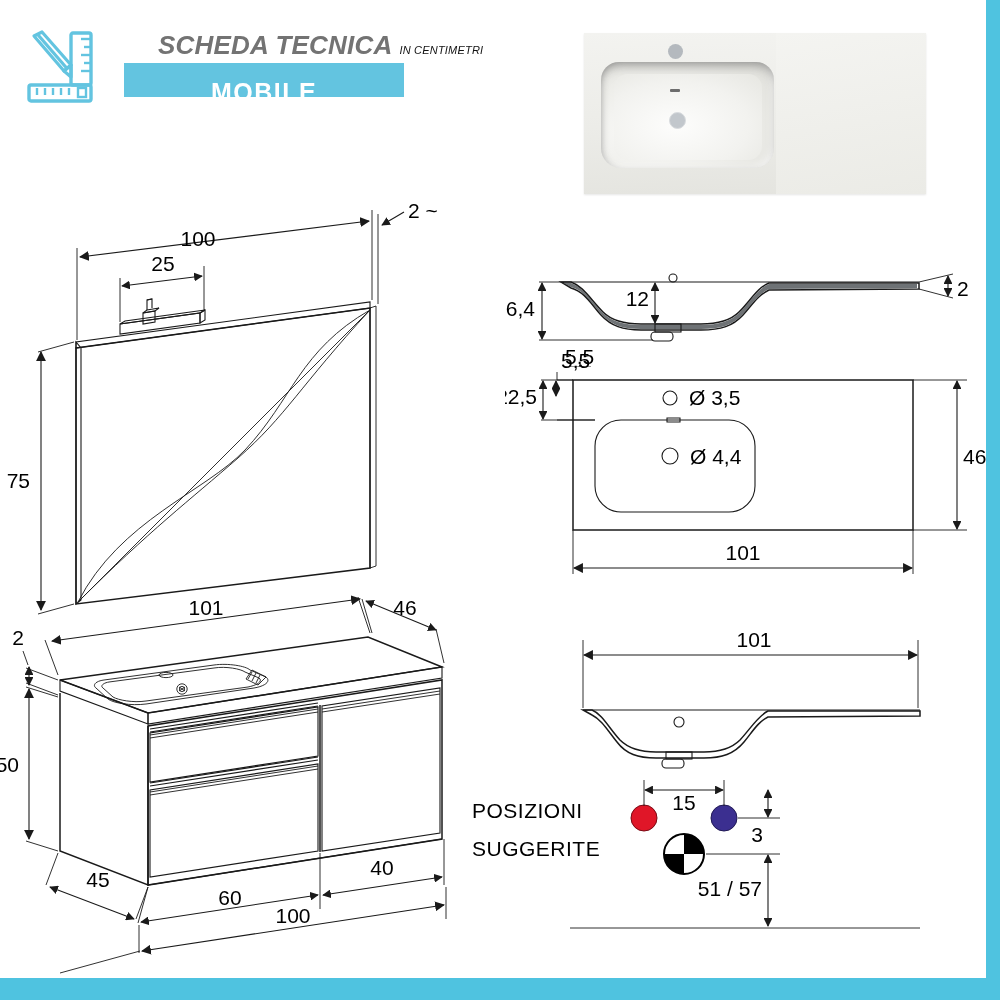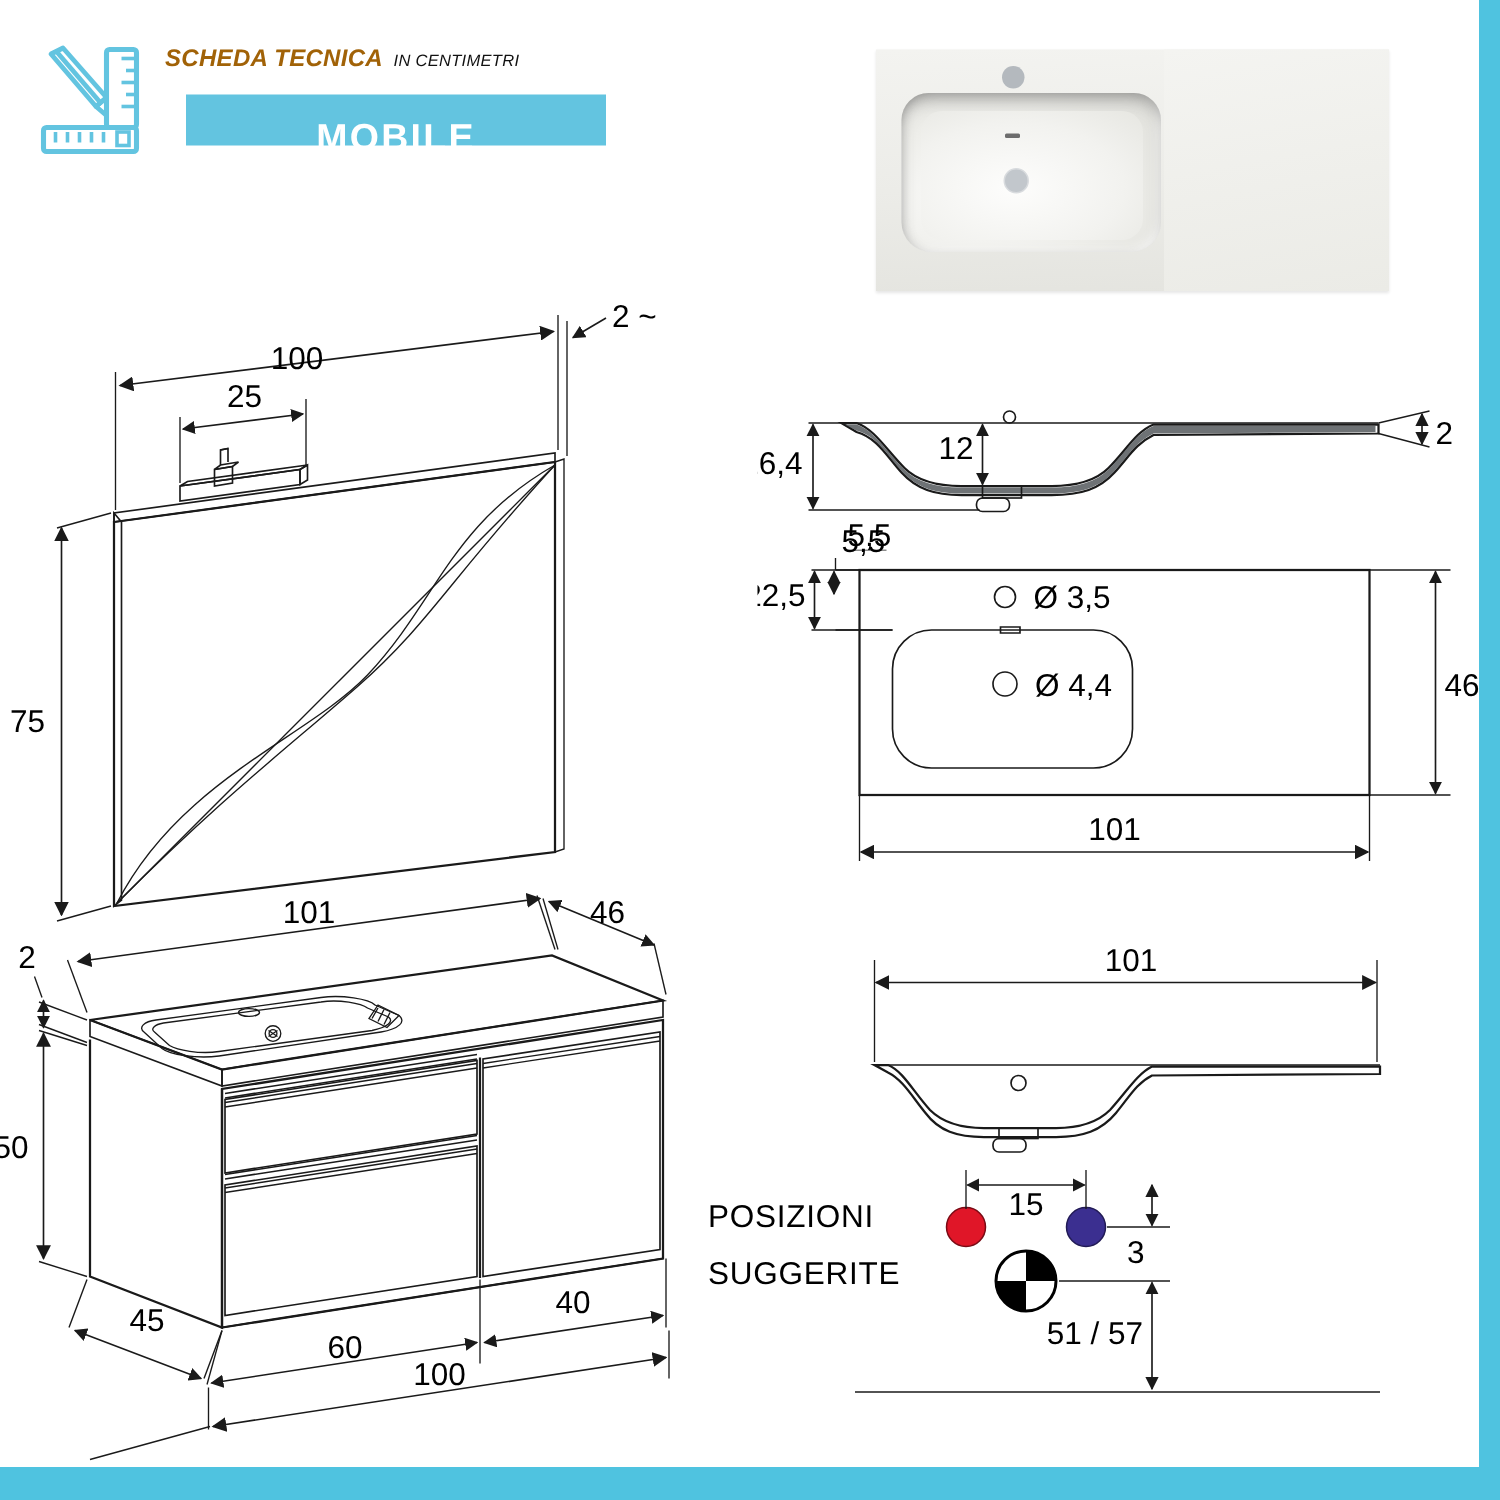--- a/index.html
+++ b/index.html
@@ -41,23 +41,24 @@
     width: 330px;
   }
   .hdr-line1 {
     white-space: nowrap;
     line-height: 1;
     padding-top: 6px;
   }
   .hdr-main {
     font-style: italic;
     font-weight: bold;
-    font-size: 16px;
+    font-size: 26px;
     letter-spacing: 0.2px;
-    color: #a16207;
+    color: #737373;
+    margin-left: 48px;
   }
   .hdr-sub {
     font-style: italic;
     font-weight: normal;
     font-size: 11px;
     letter-spacing: 0.2px;
     color: #111;
     margin-left: 7px;
   }
   #mobile-banner {

